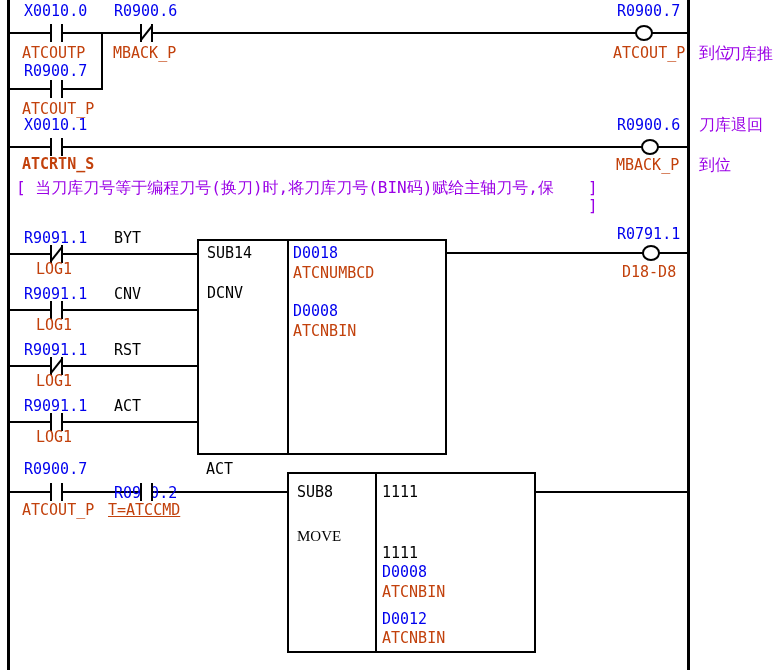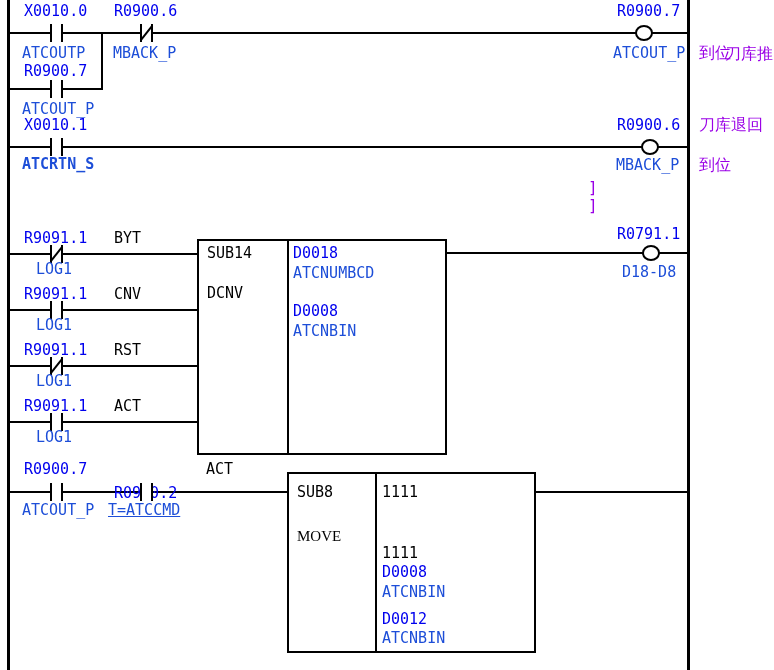--- a/index.html
+++ b/index.html
@@ -1,20 +1,20 @@
 <!DOCTYPE html>
 <html><head>
 <meta charset="utf-8">
 <style>
   html,body{margin:0;padding:0;background:#fff;}
   #canvas{position:relative;width:774px;height:670px;background:#fff;overflow:hidden;
           font-family:"DejaVu Sans Mono","Liberation Mono",monospace;padding-left:46px;}
   .t{position:absolute;font:15px/16px "DejaVu Sans Mono","Liberation Mono",monospace;white-space:pre;}
   .addr{color:#0000EE;}
-  .sym{color:#1d4ed8;}
+  .sym{color:#c2410c;}
   .lbl{color:#000000;}
   .cmt{position:absolute;font:16px/18px "DejaVu Sans Mono","Liberation Mono",monospace;color:#9A00E6;white-space:pre;}
   .hl{position:absolute;height:2px;background:#000;}
   .vl{position:absolute;width:2px;background:#000;}
   .rail{position:absolute;top:0;height:670px;width:3px;background:#000;}
   .contact{position:absolute;width:13px;height:18px;background:#fff;}
   .contact .bar{position:absolute;top:0;width:2px;height:18px;background:#000;}
   .bar.l{left:0;}
   .bar.r{right:0;}
   .slash{position:absolute;left:-3px;top:8px;width:19px;height:2px;background:#000;transform:rotate(-52deg);}
@@ -73,20 +73,21 @@
       <div class="bar r"></div>
   </div>
   <div class="coil" style="left:641px;top:139px;"></div>
 
   <div class="t sym" style="left:22px;top:156px;font-weight:bold;">ATCRTN_S</div>
   <div class="t sym" style="left:616px;top:157px;">MBACK_P</div>
 
   <div class="cmt" style="left:699px;top:116px;">刀库退回</div>
   <div class="cmt" style="left:699px;top:156px;">到位</div>
 
+  <div class="cmt" style="left:16px;top:179px;">[ 当刀库刀号等于编程刀号(换刀)时,将刀库刀号(BIN码)赋给主轴刀号,保</div>
   <div class="cmt" style="left:588px;top:179px;">]</div>
   <div class="cmt" style="left:588px;top:197px;">]</div>
 
   <div class="hl" style="left:10px;top:253px;width:189px;"></div>
   <div class="hl" style="left:10px;top:309px;width:189px;"></div>
   <div class="hl" style="left:10px;top:365px;width:189px;"></div>
   <div class="hl" style="left:10px;top:421px;width:189px;"></div>
 
   <div class="t addr" style="left:24px;top:230px;">R9091.1</div>
   <div class="t lbl" style="left:114px;top:230px;">BYT</div>

